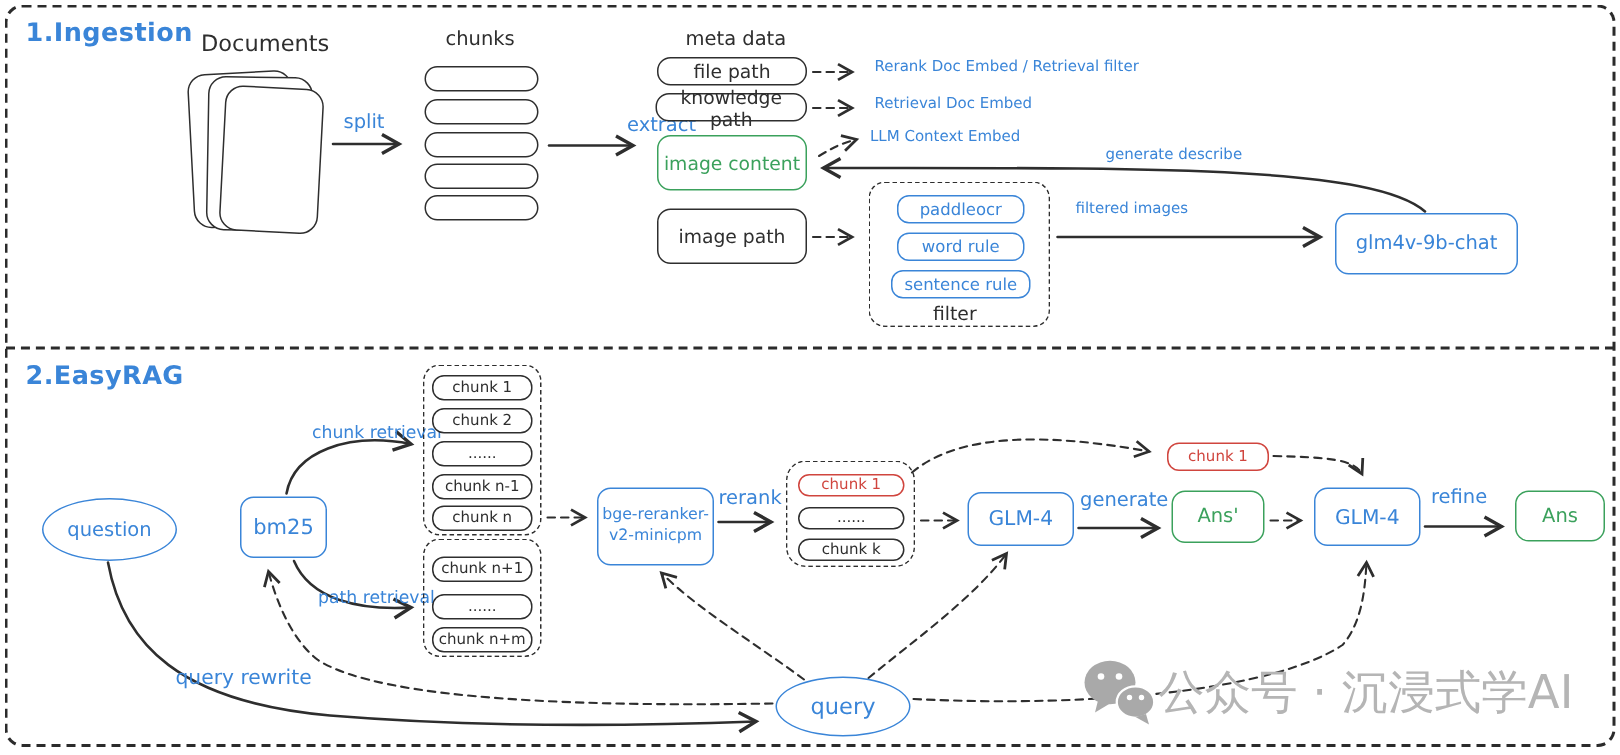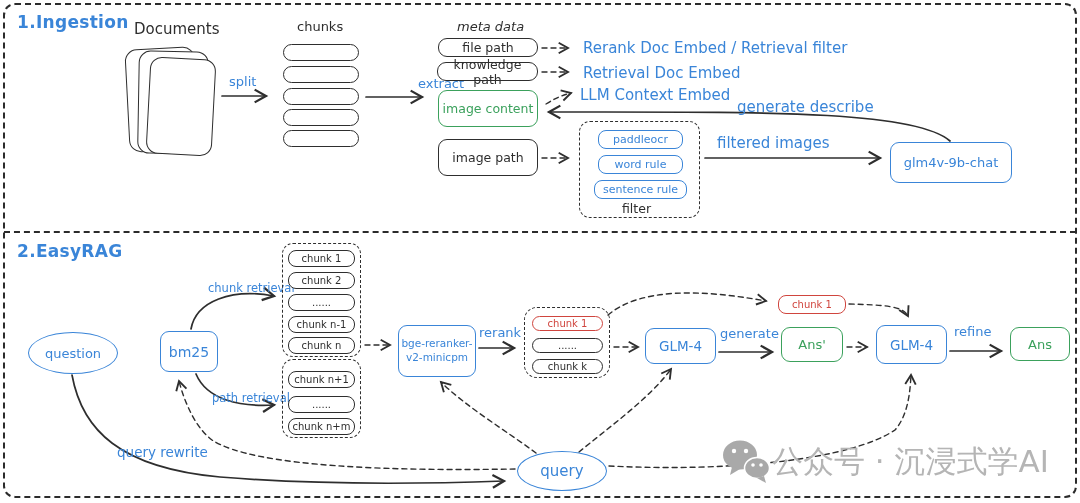--- a/index.html
+++ b/index.html
@@ -9,21 +9,21 @@
     --ink:#2e2e2e;
     --wm:#b5b5b5;
   }
   html,body{margin:0;padding:0;background:#fff;}
   #canvas{
     position:relative;width:1080px;height:503px;background:#fff;overflow:hidden;
     font-family:"DejaVu Sans",sans-serif;color:var(--ink);
   }
   .outer-border{position:absolute;left:3px;top:3px;right:3px;bottom:5px;border:2.5px dashed #2b2b2b;border-radius:12px;}
   .section-divider{position:absolute;left:4px;right:4px;top:231px;border-top:2.5px dashed #2b2b2b;}
-  .lbl{position:absolute;white-space:nowrap;font-size:15px;color:var(--ink);}
+  .lbl{position:absolute;white-space:nowrap;font-size:10px;color:var(--ink);}
   .lbl.blue{color:var(--blue);}
   .sec-title{position:absolute;font-size:17px;font-weight:bold;color:var(--blue);letter-spacing:.3px;}
   .node{position:absolute;box-sizing:border-box;border:1.7px solid var(--ink);border-radius:9px;background:#fff;
         display:flex;align-items:center;justify-content:center;font-size:12.5px;color:var(--ink);text-align:center;}
   .node.blue{border-color:var(--blue);color:var(--blue);}
   .node.green{border-color:var(--green);color:var(--green);}
   .node.ellipse{border-radius:50%;}
   .dash-group{position:absolute;box-sizing:border-box;border:1.7px dashed var(--ink);border-radius:11px;background:transparent;}
   .chunk{position:absolute;box-sizing:border-box;border:1.5px solid var(--ink);border-radius:8px;background:#fff;
          display:flex;align-items:center;justify-content:center;font-size:10px;color:var(--ink);}
@@ -89,21 +89,21 @@
 
   <div class="lbl" style="left:297px;top:19px;font-size:13px;">chunks</div>
   <div class="node" style="left:283px;top:44px;width:76px;height:17px;"></div>
   <div class="node" style="left:283px;top:66px;width:76px;height:17px;"></div>
   <div class="node" style="left:283px;top:88px;width:76px;height:17px;"></div>
   <div class="node" style="left:283px;top:109px;width:76px;height:17px;"></div>
   <div class="node" style="left:283px;top:130px;width:76px;height:17px;"></div>
 
   <div class="lbl blue" style="left:370px;top:76px;font-size:13px;margin-left:48px;">extract</div>
 
-  <div class="lbl" style="left:457px;top:19px;font-size:13px;font-style:italic;">meta data</div>
+  <div class="lbl" style="left:457px;top:19px;font-size:13px;">meta data</div>
   <div class="node" style="left:438px;top:38px;width:100px;height:19px;">file path</div>
   <div class="node" style="left:437px;top:62px;width:101px;height:19px;">knowledge path</div>
   <div class="node" style="left:438px;top:139px;width:100px;height:37px;">image path</div>
   <div class="node green" style="left:438px;top:90px;width:100px;height:37px;">image content</div>
 
   <div class="lbl blue" style="left:583px;top:39px;">Rerank Doc Embed  / Retrieval filter</div>
   <div class="lbl blue" style="left:583px;top:64px;">Retrieval Doc Embed</div>
   <div class="lbl blue" style="left:580px;top:86px;">LLM Context Embed</div>
   <div class="lbl blue" style="left:737px;top:98px;">generate describe</div>
   <div class="lbl blue" style="left:717px;top:134px;">filtered images</div>

